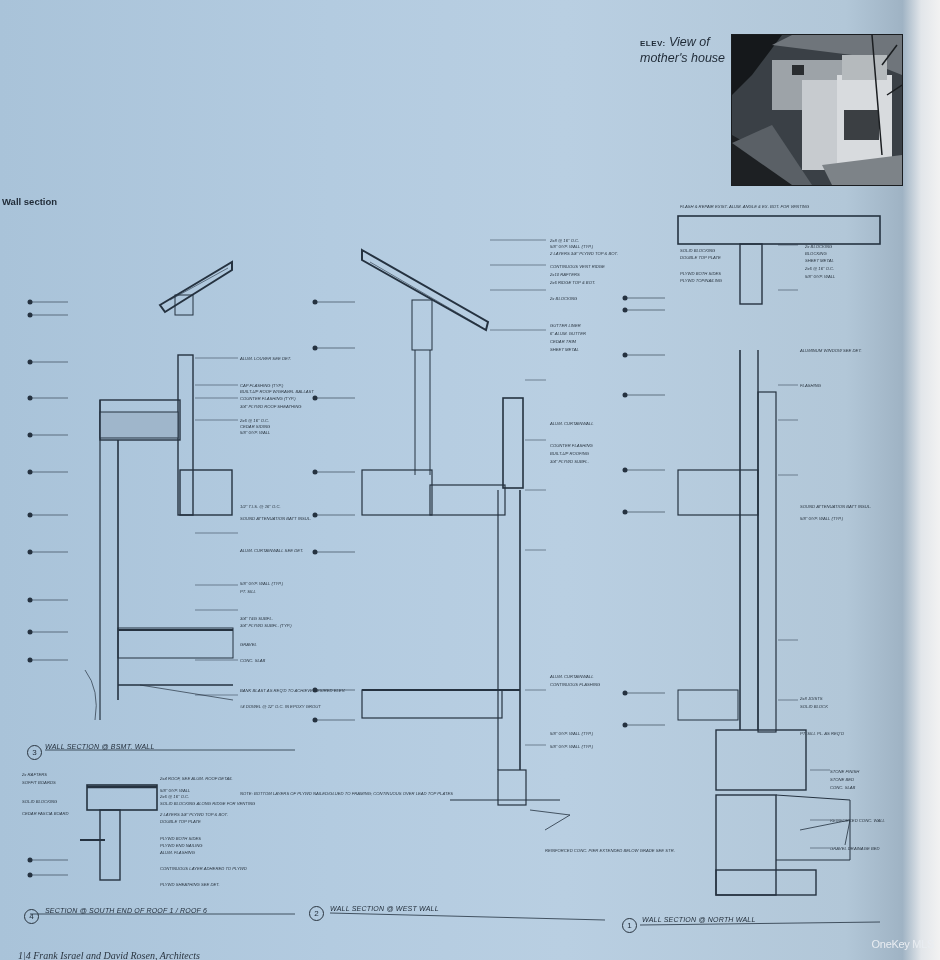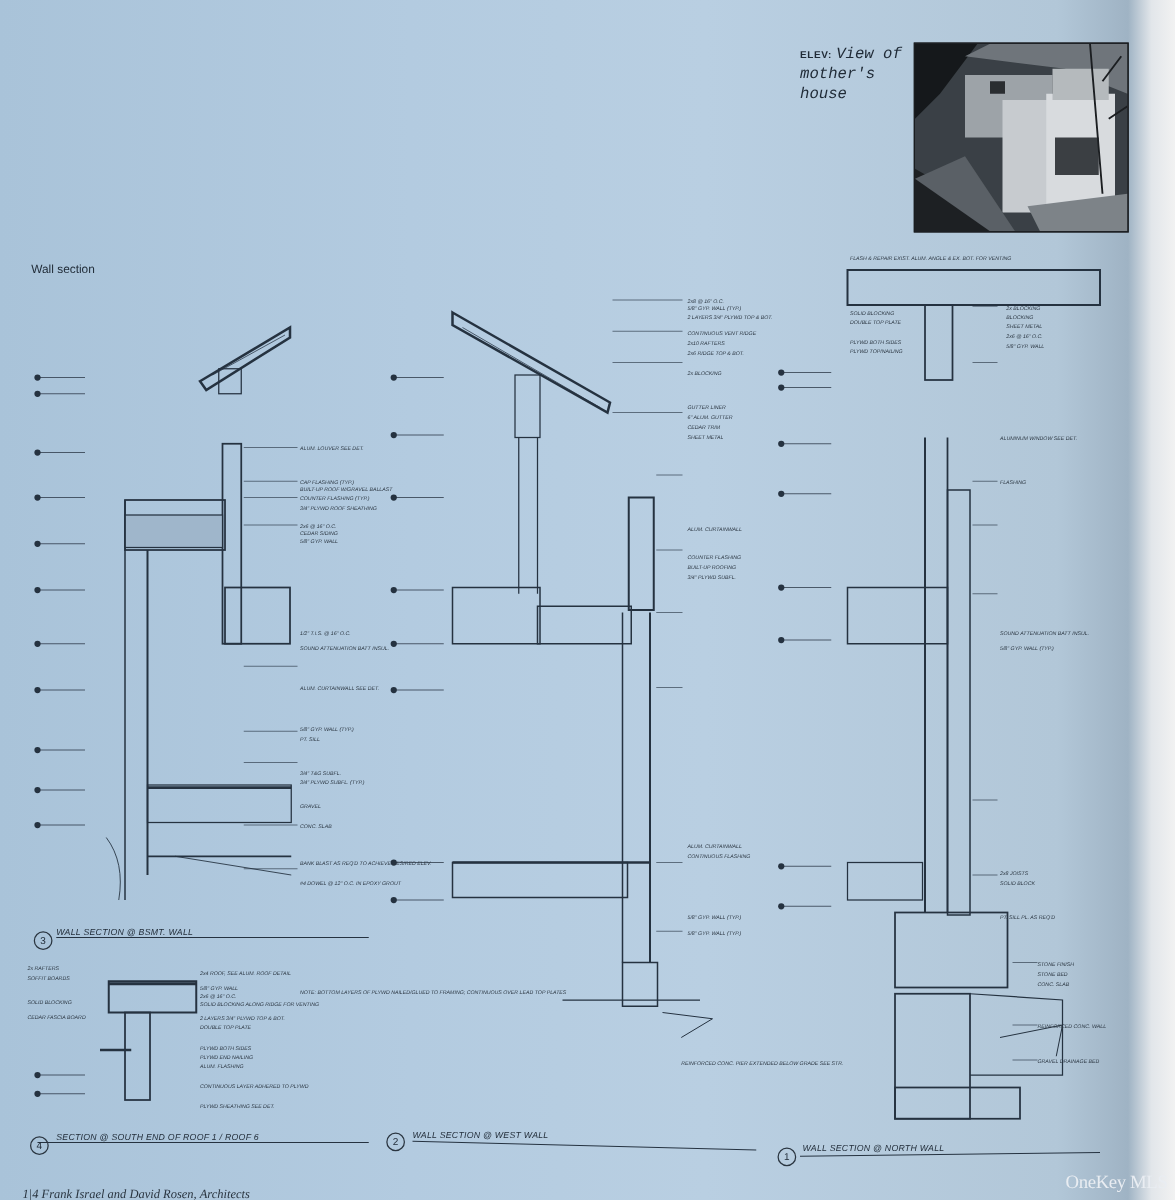--- a/index.html
+++ b/index.html
@@ -2,27 +2,27 @@
 <html><head>
 <meta charset="utf-8">
 <style>
   html,body{margin:0;padding:0;}
   body{width:940px;height:960px;overflow:hidden;position:relative;
        background:linear-gradient(90deg,#a9c3d9 0%,#b3cbe0 35%,#b9cfe2 60%,#b2c7d8 90%,#9fb3c4 96%,#e2e6ea 98%,#f2f2f2 100%);
        font-family:"Liberation Sans",sans-serif;color:#1f2a36;}
   .abs{position:absolute;}
   .caption{left:640px;top:35px;width:90px;font-size:12px;line-height:15px;}
   .caption .lead{font-family:"Liberation Sans",sans-serif;font-weight:bold;font-size:8px;letter-spacing:.5px;}
-  .caption .it{font-family:Liberation Mono, monospace;font-style:italic;font-size:12.5px;text-align:right;}
+  .caption .it{font-family:Liberation Sans, sans-serif;font-style:italic;font-size:12.5px;text-align:right;}
   .photo{left:731px;top:34px;width:170px;height:150px;background:#2b2f33;overflow:hidden;border:1px solid #1a1d20;}
-  .section-title{left:25px;top:196px;font-size:9.5px;font-weight:normal;margin-top:14px;}
+  .section-title{left:2px;top:196px;font-size:9.5px;font-weight:bold;}
   .title-row{font-size:7px;font-style:italic;letter-spacing:.2px;}
   .num{width:13px;height:13px;border:1px solid #2a3540;border-radius:50%;font-size:8px;text-align:center;line-height:13px;}
   .footer{left:18px;top:950px;font-family:"Liberation Serif",serif;font-style:italic;font-size:10px;color:#2a3540;}
-  .watermark{right:6px;top:938px;font-size:15px;color:#e9edf2;letter-spacing:-.3px;font-family:Liberation Serif, serif;}
+  .watermark{right:6px;top:938px;font-size:11px;color:#e9edf2;letter-spacing:-.3px;}
   svg{position:absolute;left:0;top:0;}
   .notes text{font-family:"Liberation Sans",sans-serif;font-size:4.2px;fill:#2a3540;font-style:italic;}
 </style>
 </head>
 <body>
 
 <div class="abs caption">
   <span class="lead">ELEV:</span>
   <span class="it">View of</span><br>
   <span class="it">mother's house</span>

